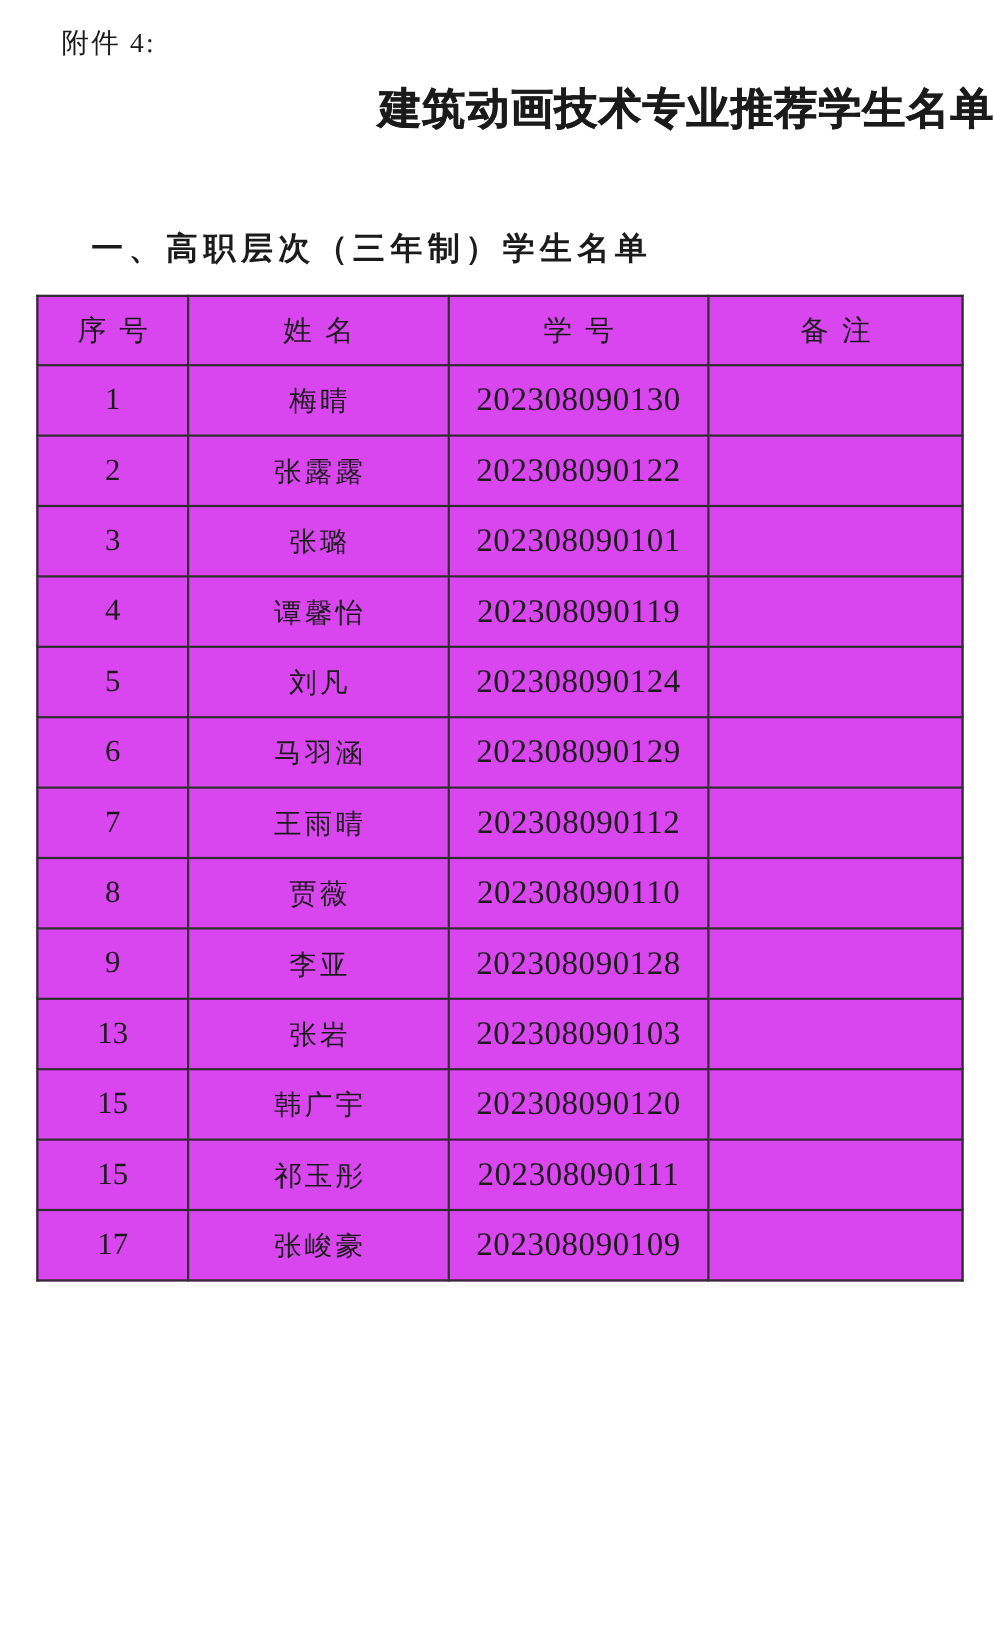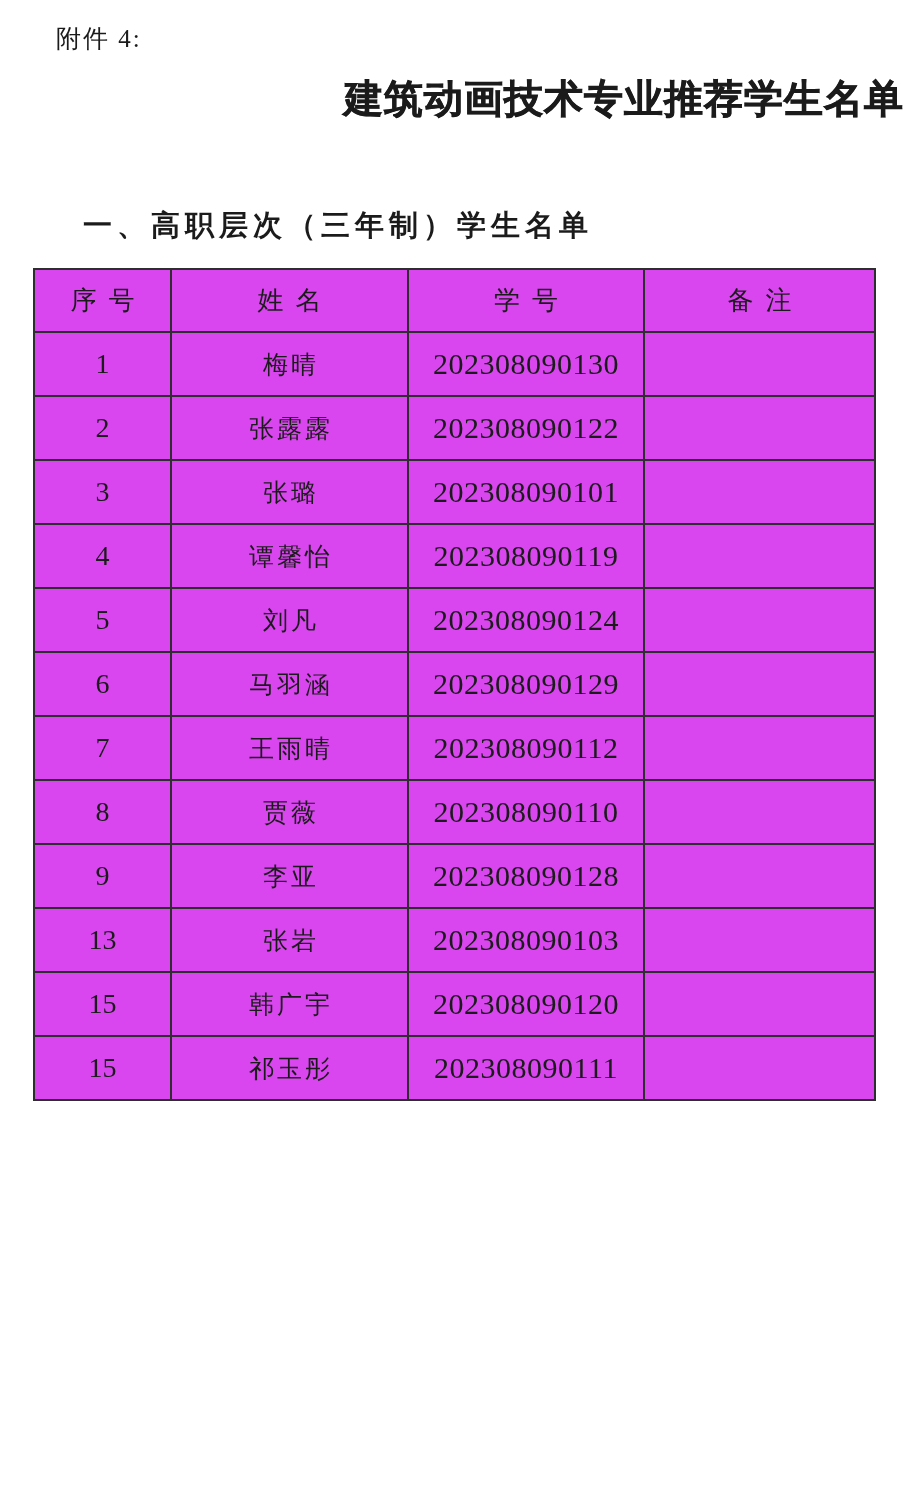--- a/index.html
+++ b/index.html
@@ -173,15 +173,21 @@
           <td class="col-name cell-name">韩广宇</td>
           <td class="col-id cell-id">202308090120</td>
           <td class="col-remark cell-remark"></td>
         </tr>
         <tr>
           <td class="col-no cell-no">15</td>
           <td class="col-name cell-name">祁玉彤</td>
           <td class="col-id cell-id">202308090111</td>
           <td class="col-remark cell-remark"></td>
         </tr>
+        <tr>
+          <td class="col-no cell-no">17</td>
+          <td class="col-name cell-name">张峻豪</td>
+          <td class="col-id cell-id">202308090109</td>
+          <td class="col-remark cell-remark"></td>
+        </tr>
       </tbody>
   </table>
 </div>
 
 </body></html>

